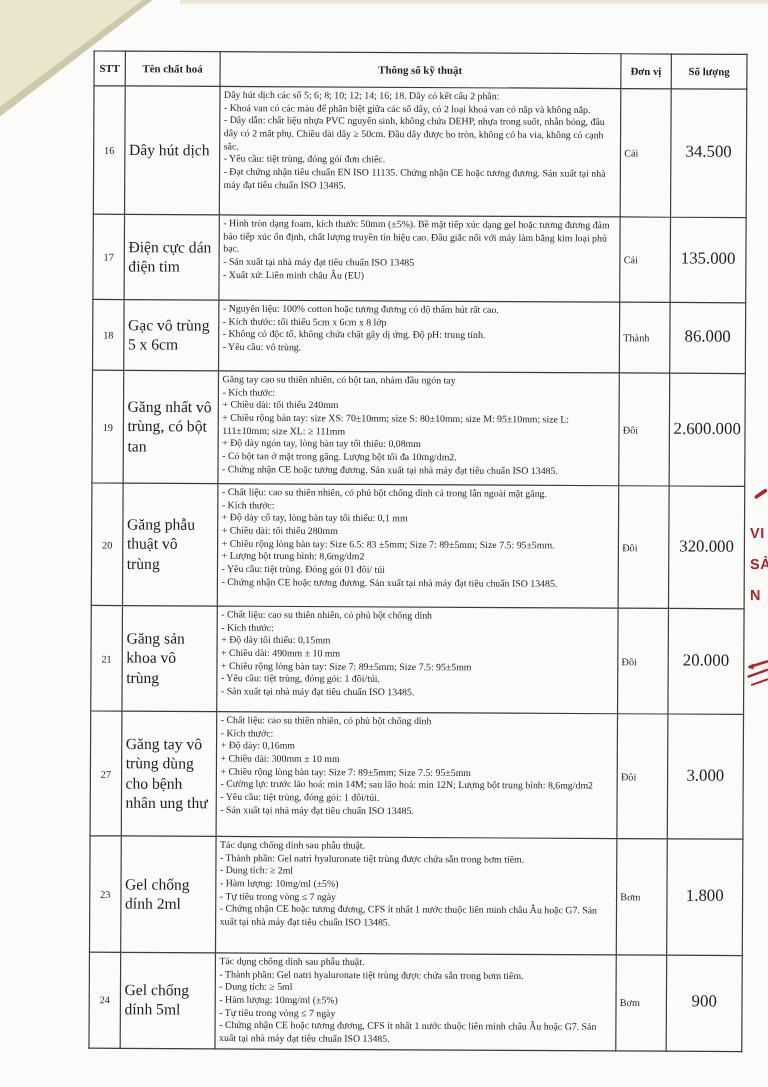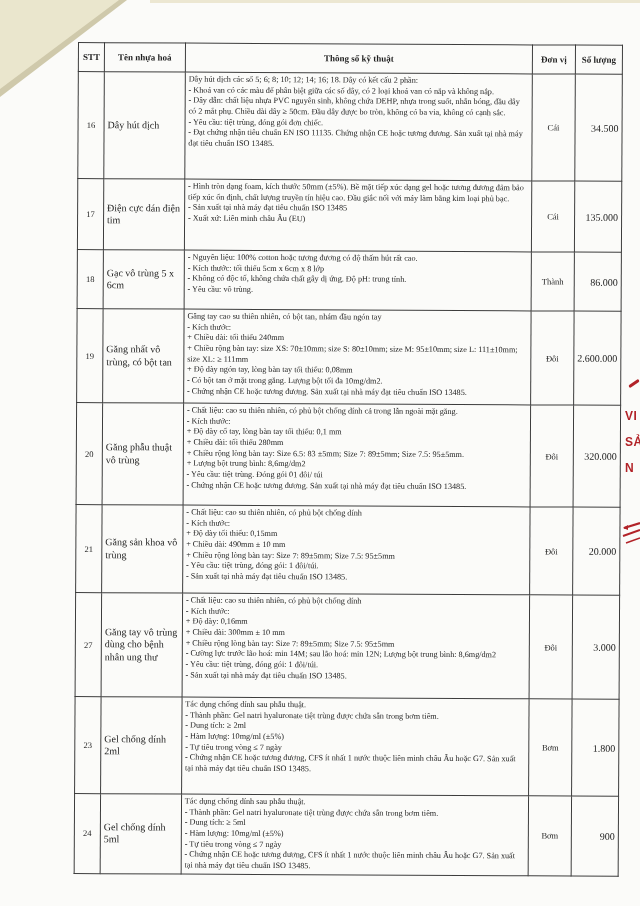--- a/index.html
+++ b/index.html
@@ -32,37 +32,37 @@
   }
   table.doc th, table.doc td{
     border:1px solid #3d3d3d;
     padding:2px 3px;
     vertical-align:middle;
   }
   table.doc th{
     font-weight:bold;font-size:9px;height:24px;text-align:center;
   }
   td.c-stt{text-align:center;font-size:8.5px;margin-left:27px;}
-  td.c-name{font-size:10px;padding-left:3px;line-height:1.25;}
+  td.c-name{font-size:13px;padding-left:3px;line-height:1.25;}
   td.c-spec{font-size:8.2px;}
-  td.c-unit{text-align:center;font-size:8.5px;}
-  td.c-qty{text-align:right;font-size:10px;padding-right:1px;}
+  td.c-unit{font-size:8.5px;}
+  td.c-qty{text-align:center;font-size:14px;padding-right:1px;}
   .spec{white-space:pre-line;line-height:1.3;}
   tbody tr:nth-child(1) .spec{min-height:102px;}
   tbody tr:nth-child(2) .spec{min-height:66px;}
   tbody tr:nth-child(3) .spec{min-height:54px;}
   tbody tr:nth-child(4) .spec{min-height:89px;}
   tbody tr:nth-child(5) .spec{min-height:97px;}
   tbody tr:nth-child(6) .spec{min-height:83px;}
   tbody tr:nth-child(7) .spec{min-height:99px;}
   tbody tr:nth-child(8) .spec{min-height:92px;}
   tbody tr:nth-child(9) .spec{min-height:74px;}
   
   .stamp{
-    position:absolute;left:618px;top:380px;width:22px;height:200px;
+    position:absolute;left:618px;top:408px;width:22px;height:200px;
     color:#b22328;
   }
   .stamp .slash{
     position:absolute;left:10px;top:2px;width:12px;height:3px;
     background:#b22328;transform:rotate(-35deg);border-radius:2px;
   }
   .stamp .ltr{
     position:absolute;left:7px;
     font-family:"Liberation Sans", sans-serif;
     font-weight:bold;font-size:12px;line-height:1;
@@ -85,21 +85,21 @@
     <colgroup>
       <col style="width:26px">
         <col style="width:81px">
         <col style="width:348px">
         <col style="width:43px">
         <col style="width:47px">
     </colgroup>
     <thead>
       <tr>
         <th>STT</th>
-        <th>Tên nhựa hoá</th>
+        <th>Tên chất hoá</th>
         <th>Thông số kỹ thuật</th>
         <th>Đơn vị</th>
         <th>Số lượng</th>
       </tr>
     </thead>
     <tbody id="rows">
     <tr>
       <td class="c-stt">16</td>
       <td class="c-name">Dây hút dịch</td>
       <td class="c-spec">

